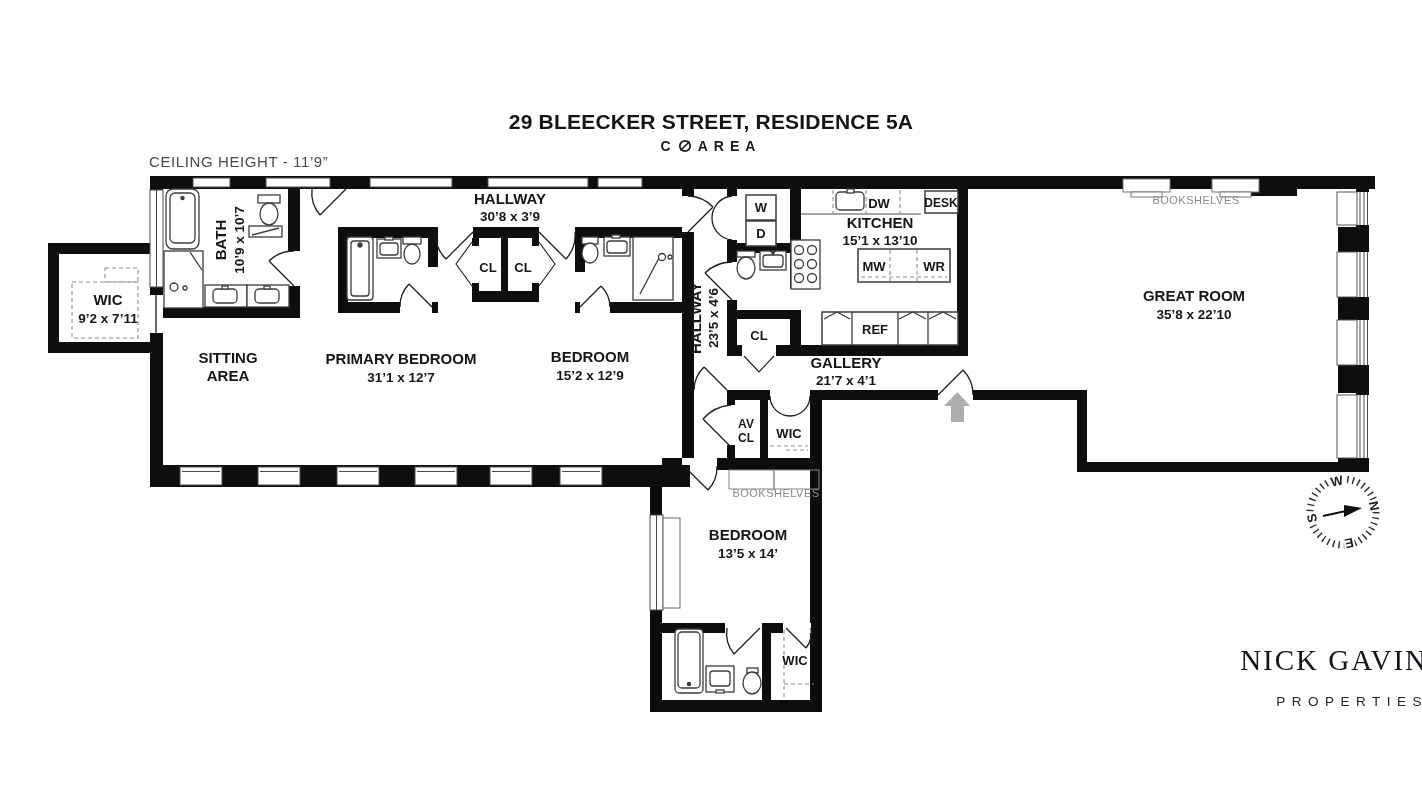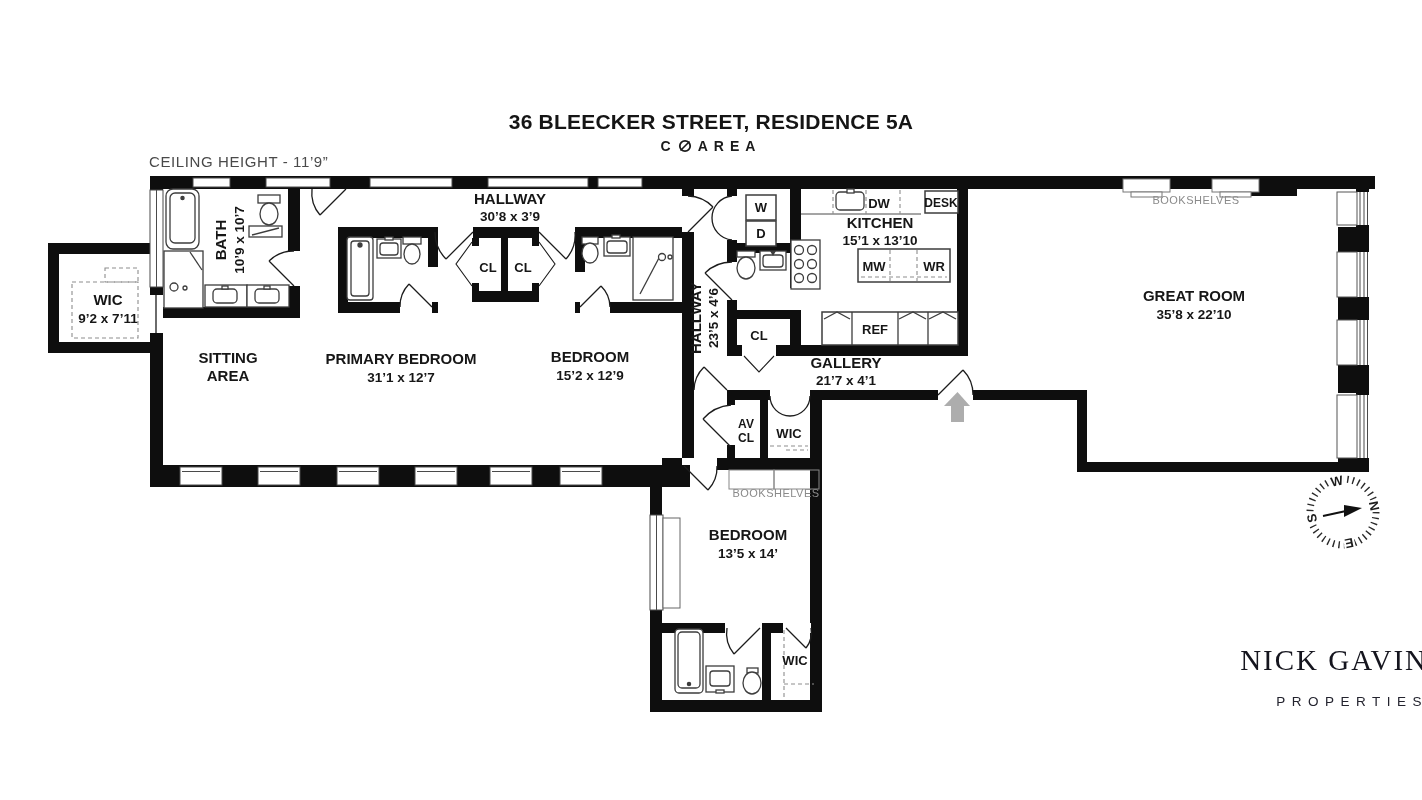--- a/index.html
+++ b/index.html
@@ -20,21 +20,21 @@
   .footer{position:absolute;left:1218px;top:644px;width:210px;text-align:right;z-index:5;}
   .brand{font-family:"Liberation Serif",serif;font-size:29px;color:#15151e;letter-spacing:2px;}
   .brand-sub{margin-top:17px;font-size:13.5px;color:#23232e;letter-spacing:6.5px;}
 </style>
 </head>
 <body>
 
 <div class="canvas">
 
   <div class="title-block">
-    <div class="title">36 BLEECKER STREET, RESIDENCE 5A</div>
+    <div class="title">29 BLEECKER STREET, RESIDENCE 5A</div>
     <div class="logo">
       <span>C</span>
         <svg width="14" height="14" viewBox="0 0 14 14">
           <circle cx="7" cy="7" r="5.2" fill="none" stroke="#1b1b1b" stroke-width="1.8"></circle>
           <line x1="2.5" y1="11.5" x2="11.5" y2="2.5" stroke="#1b1b1b" stroke-width="1.6"></line>
         </svg>
         <span>AREA</span>
     </div>
   </div>
 

